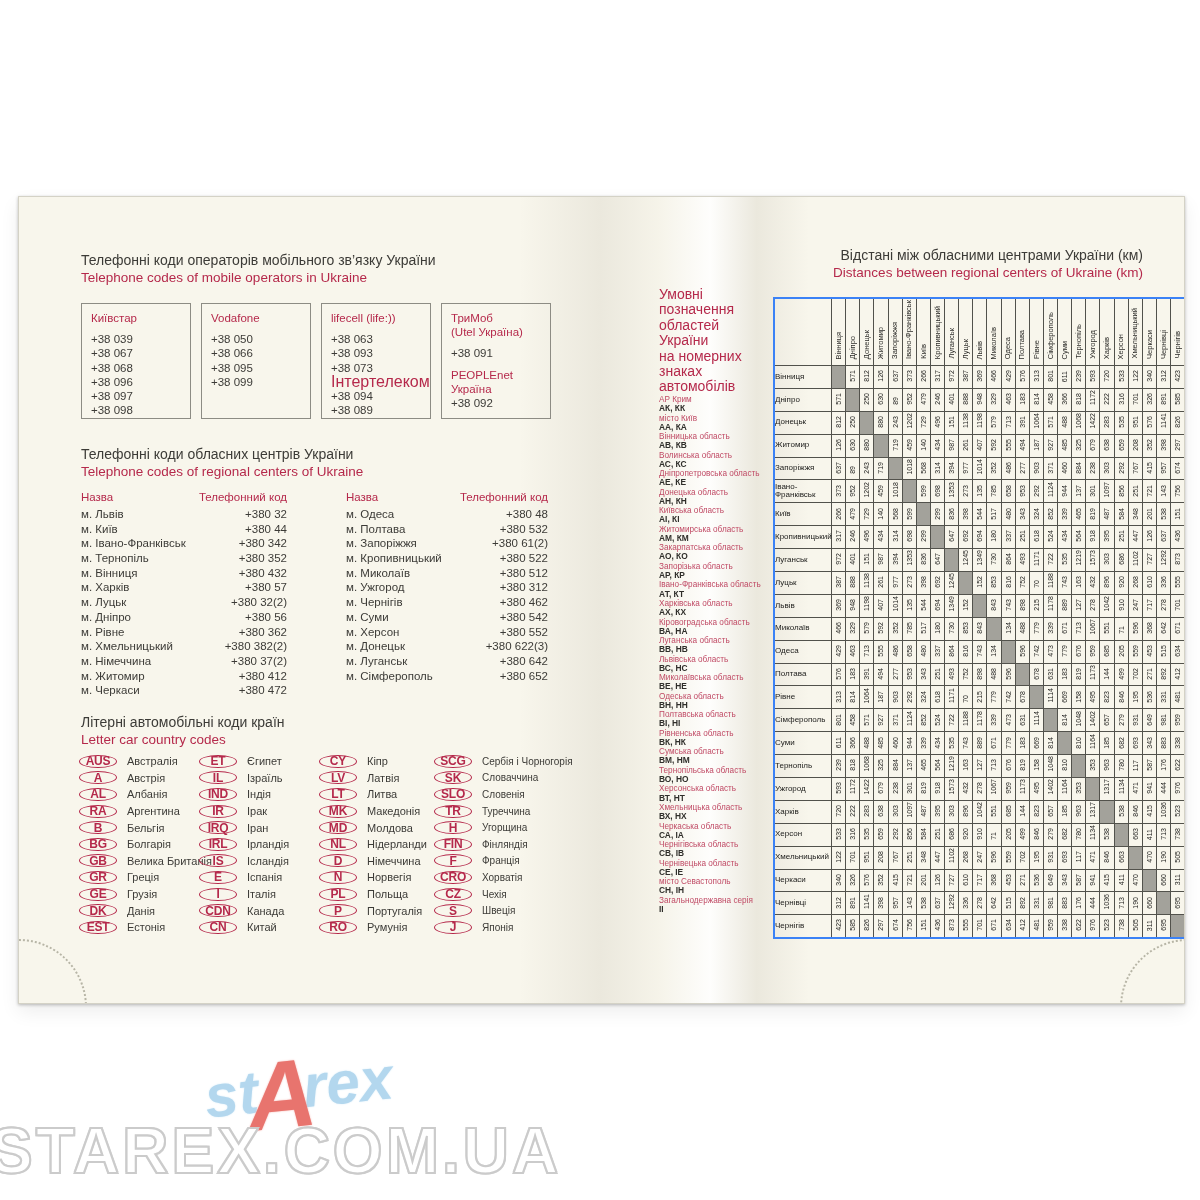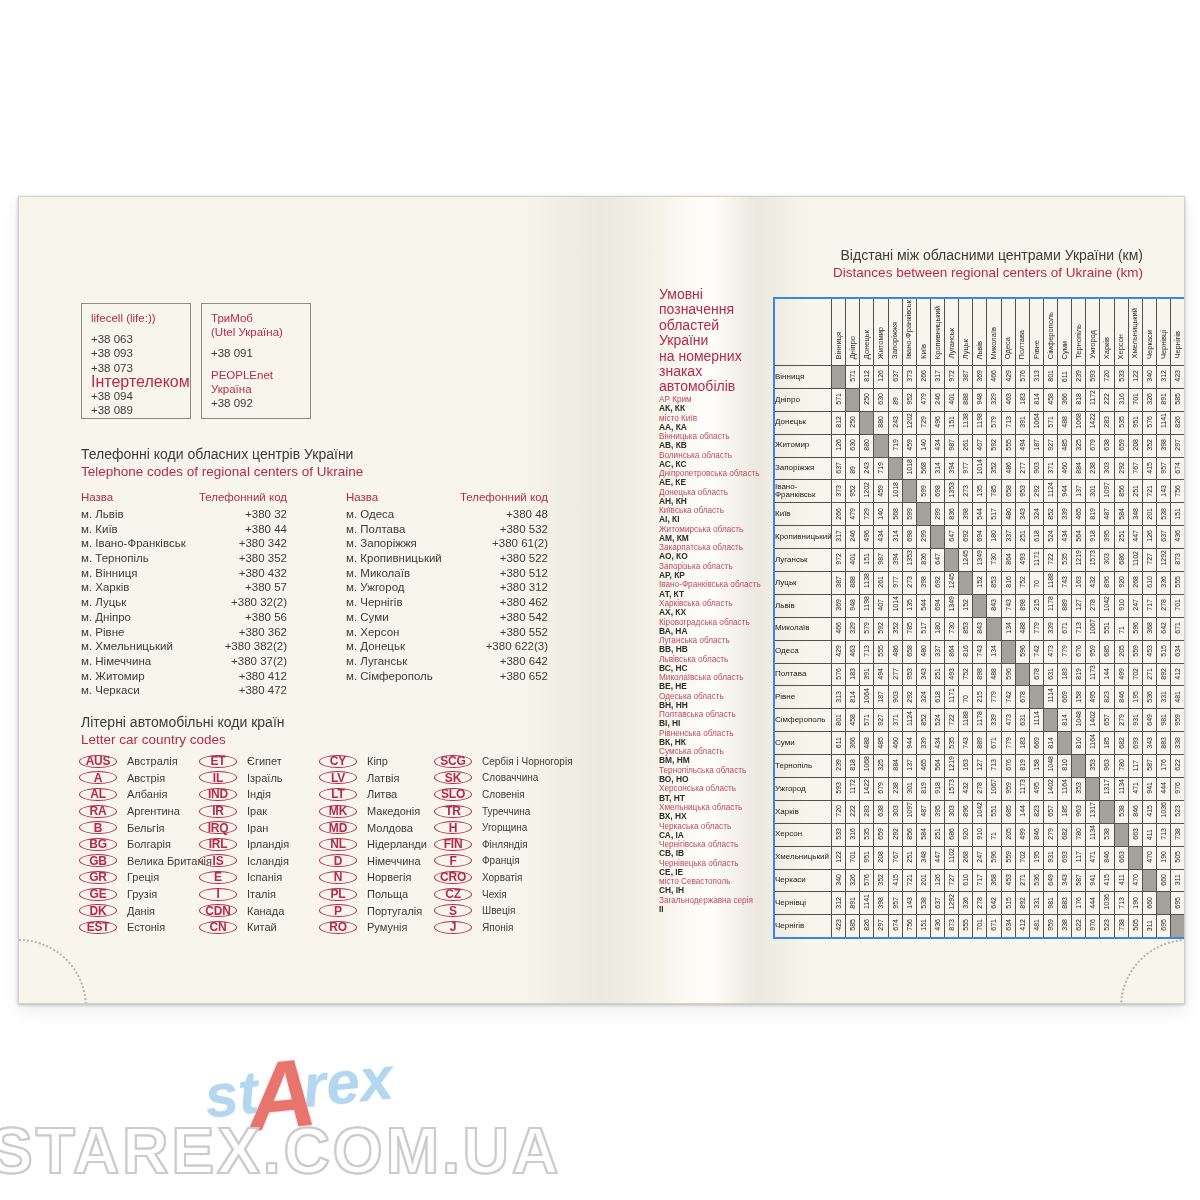--- a/index.html
+++ b/index.html
@@ -86,22 +86,44 @@
           color:#ffffff;-webkit-text-stroke:2px #cbcbcb;
           text-shadow:-1px -1px 0 #d2d2d2,1px -1px 0 #d2d2d2,-1px 1px 0 #d2d2d2,1px 1px 0 #d2d2d2;}
 </style>
 </head>
 <body>
 
 <div class="scene">
   <div class="spread">
     <div class="gutter"></div>
 
+    <div class="sec-title" id="mob-title">
+      <div class="uk">Телефонні коди операторів мобільного зв’язку України</div>
+      <div class="en">Telephone codes of mobile operators in Ukraine</div>
+    </div>
 
     <div id="op-boxes">
+        <div class="op-box">
+          <div class="op-line name">Київстар</div>
+          <div class="op-sp"></div>
+          <div class="op-line code">+38 039</div>
+          <div class="op-line code">+38 067</div>
+          <div class="op-line code">+38 068</div>
+          <div class="op-line code">+38 096</div>
+          <div class="op-line code">+38 097</div>
+          <div class="op-line code">+38 098</div>
+        </div>
+        <div class="op-box">
+          <div class="op-line name">Vodafone</div>
+          <div class="op-sp"></div>
+          <div class="op-line code">+38 050</div>
+          <div class="op-line code">+38 066</div>
+          <div class="op-line code">+38 095</div>
+          <div class="op-line code">+38 099</div>
+        </div>
         <div class="op-box">
           <div class="op-line name">lifecell (life:))</div>
           <div class="op-sp"></div>
           <div class="op-line code">+38 063</div>
           <div class="op-line code">+38 093</div>
           <div class="op-line code">+38 073</div>
           <div class="op-line name-sm">Інтертелеком Україна</div>
           <div class="op-line code">+38 094</div>
           <div class="op-line code">+38 089</div>
         </div>

